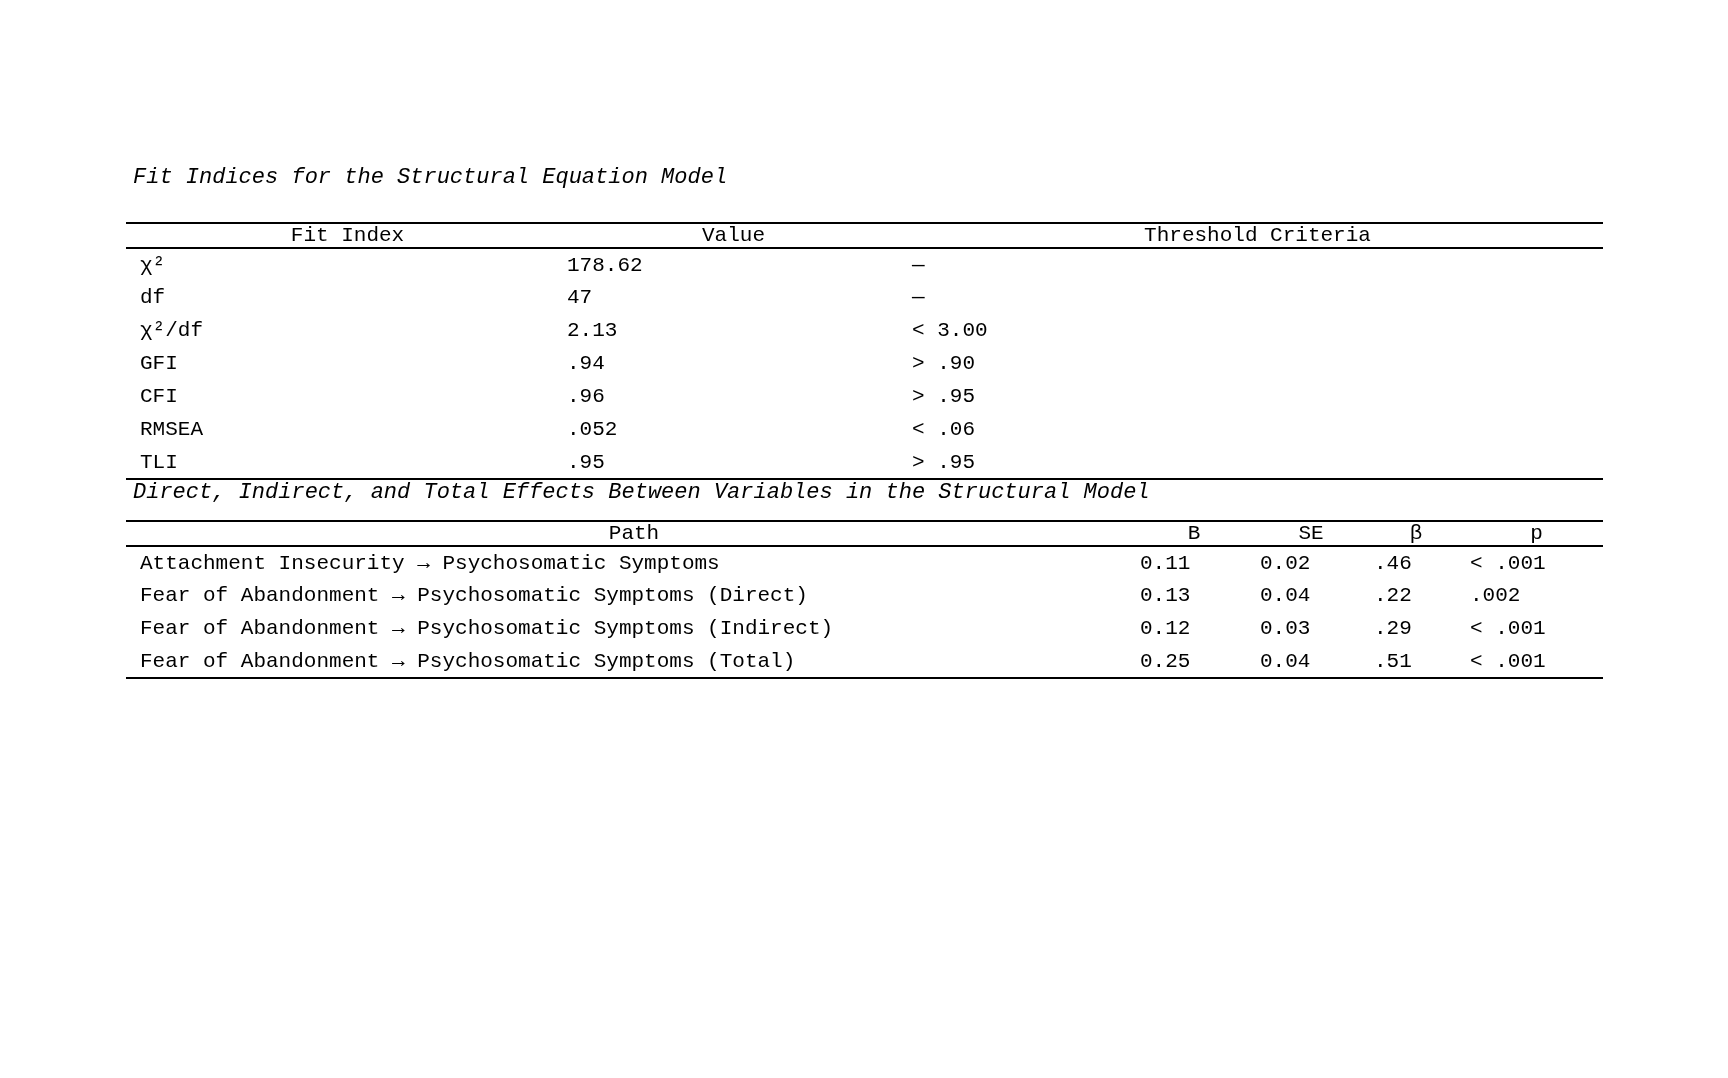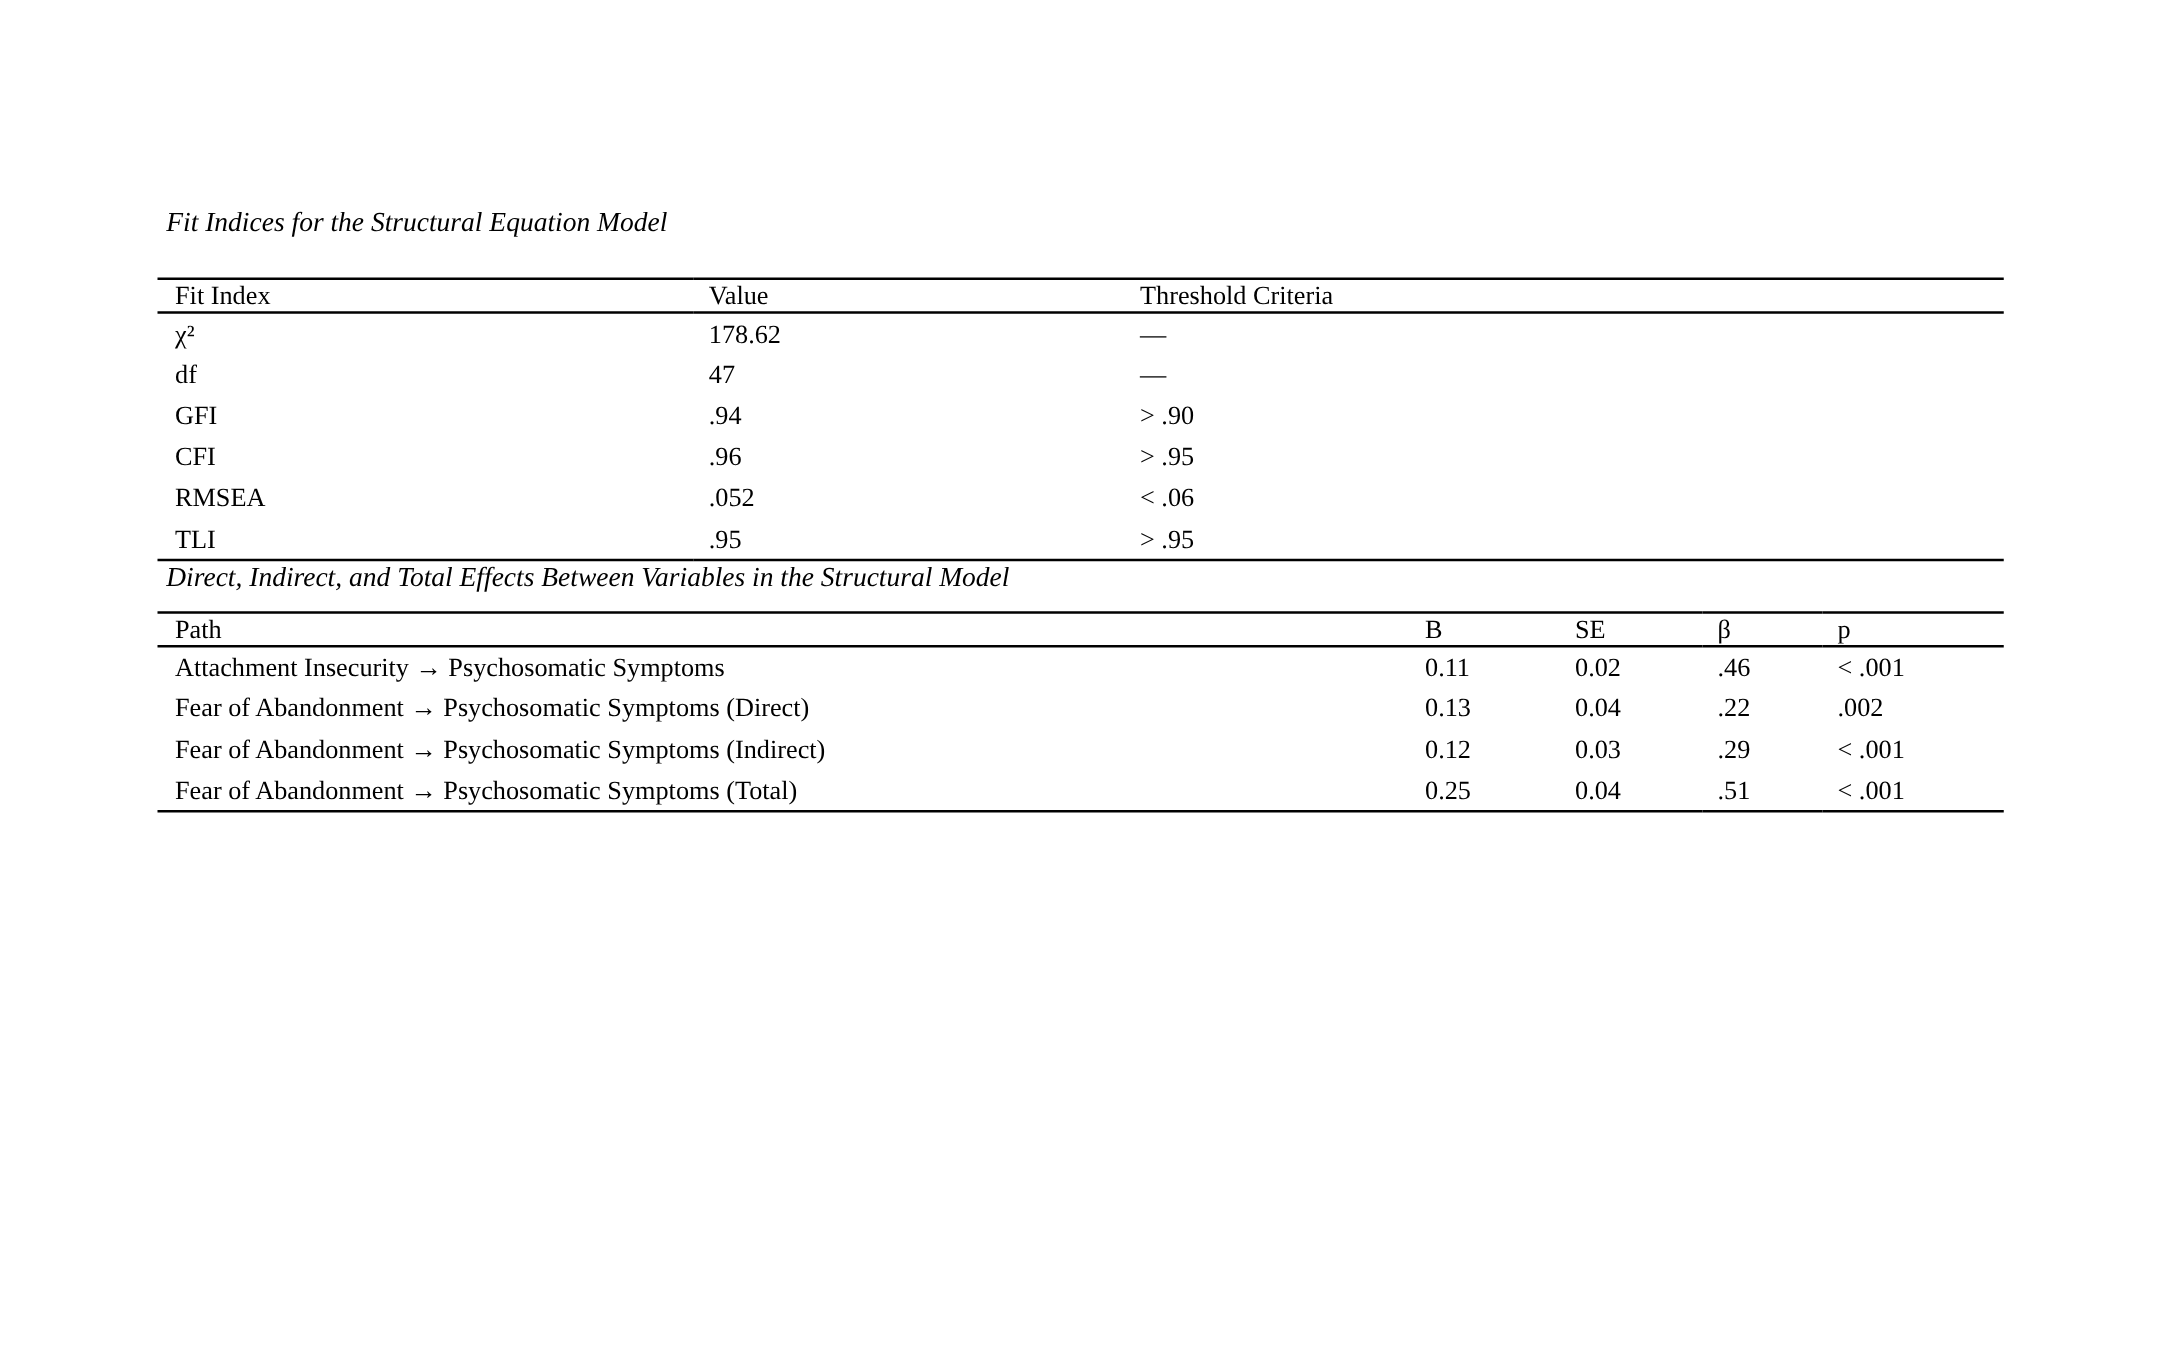--- a/index.html
+++ b/index.html
@@ -9,40 +9,41 @@
     background: #ffffff;
     color: #000000;
     font-family: "Liberation Serif", "DejaVu Serif", serif;
     overflow: hidden;
   }
   .page {
     position: relative;
     width: 1728px;
     height: 1078px;
     padding: 165px 0 0 126px;
+    font-family: Liberation Mono, monospace;
   }
   .table-title {
     font-style: italic;
     font-weight: normal;
     font-size: 22px;
     line-height: 25px;
     margin-left: 7px;
     white-space: nowrap;
   }
   table.apa-table {
     border-collapse: collapse;
     table-layout: fixed;
     width: 1477px;
     border-top: 2px solid #000000;
     border-bottom: 2px solid #000000;
     font-size: 21px;
   }
   table.apa-table thead th {
     font-weight: normal;
-    text-align: left;
+    text-align: center;
     vertical-align: middle;
     height: 20px;
     border-bottom: 2px solid #000000;
     white-space: nowrap;
   }
   table.apa-table tbody td {
     vertical-align: middle;
     height: 33px;
     white-space: nowrap;
   }
@@ -80,20 +81,25 @@
     <tbody>
       <tr>
         <td>χ²</td>
         <td>178.62</td>
         <td>—</td>
       </tr>
       <tr>
         <td>df</td>
         <td>47</td>
         <td>—</td>
+      </tr>
+      <tr>
+        <td>χ²/df</td>
+        <td>2.13</td>
+        <td>&lt; 3.00</td>
       </tr>
       <tr>
         <td>GFI</td>
         <td>.94</td>
         <td>&gt; .90</td>
       </tr>
       <tr>
         <td>CFI</td>
         <td>.96</td>
         <td>&gt; .95</td>

